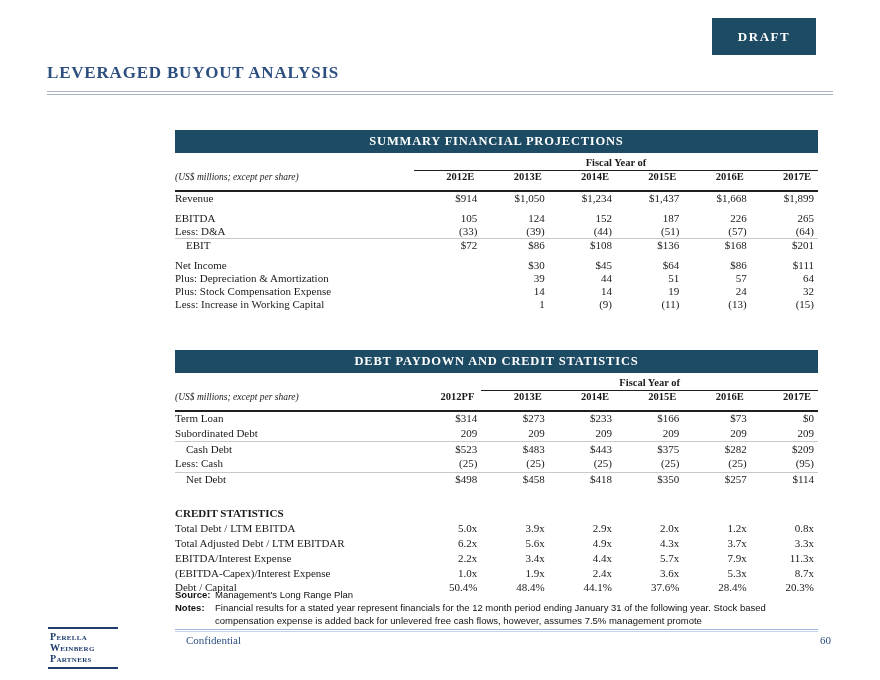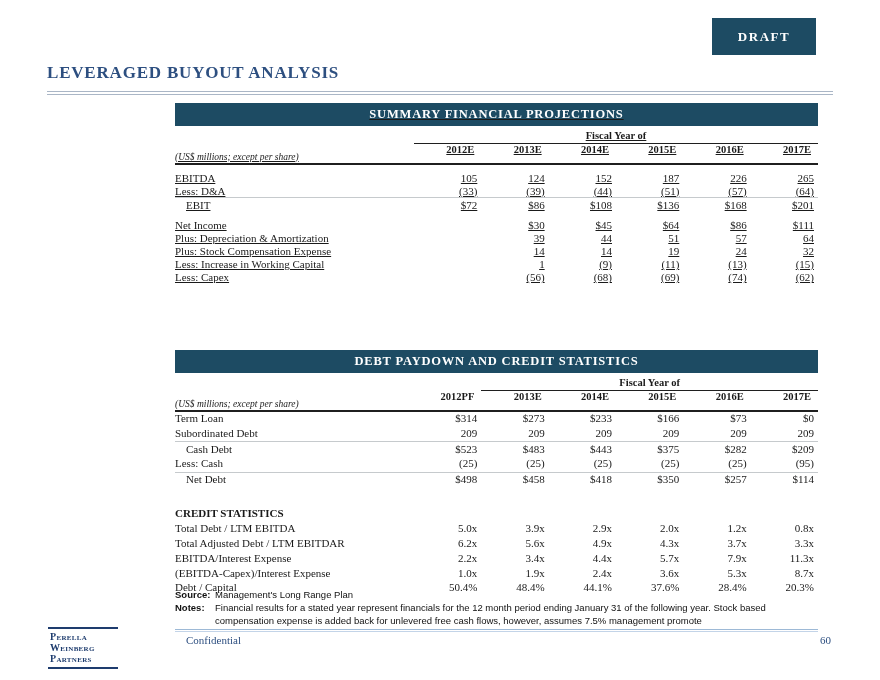--- a/index.html
+++ b/index.html
@@ -29,21 +29,21 @@
   }
   .title-rule {
     position: absolute; left: 47px; top: 91px;
     width: 786px; height: 4px;
     border-top: 1px solid #aab6c6;
     border-bottom: 1px solid #aab6c6;
   }
 
   
   .tbl-section { position: absolute; left: 175px; width: 643px; }
-  #table1-section { top: 103px; text-decoration: underline; }
+  #table1-section { top: 130px; }
   #table2-section { top: 350px; }
 
   .tbl-bar {
     height: 23px; background: #1d4b63;
     color: #ffffff; font-size: 12.5px; font-weight: bold;
     letter-spacing: 0.8px; text-align: center; line-height: 23px;
   }
   table.fin {
     width: 643px; table-layout: fixed; border-collapse: collapse;
     margin-top: 4px;
@@ -56,21 +56,21 @@
   .fy-span {
     text-align: center; font-weight: bold; font-size: 10.5px;
     border-bottom: 1px solid #1f1f1f;
   }
   .year-row td {
     border-bottom: 2px solid #1f1f1f;
     height: 14px; vertical-align: bottom;
   }
   .year-row td.units {
     font-style: italic; font-size: 9.5px; text-align: left;
-    font-weight: normal; padding-bottom: 1px;
+    font-weight: normal; padding-bottom: 8px;
   }
   .year-row td.yr {
     font-weight: bold; font-size: 10.5px; text-align: right;
     padding-right: 7px; padding-bottom: 8px;
   }
 
   table.fin tbody td { line-height: 12.2px; padding: 0.5px 4px 0.5px 0; }
   #table2-section table.fin tbody td { line-height: 13.8px; }
   table.fin tbody td.lbl { text-align: left; padding-left: 0; }
   table.fin tbody td.lbl.indent { padding-left: 11px; }
@@ -143,20 +143,29 @@
         <td class="units">(US$ millions; except per share)</td>
       <td class="yr">2012E</td>
           <td class="yr">2013E</td>
           <td class="yr">2014E</td>
           <td class="yr">2015E</td>
           <td class="yr">2016E</td>
           <td class="yr">2017E</td>
         </tr>
     </thead>
     <tbody>
+        <tr>
+          <td class="lbl">Revenue</td>
+          <td class="val">$914</td>
+          <td class="val">$1,050</td>
+          <td class="val">$1,234</td>
+          <td class="val">$1,437</td>
+          <td class="val">$1,668</td>
+          <td class="val">$1,899</td>
+        </tr>
         <tr class="gap">
           <td class="lbl">EBITDA</td>
           <td class="val">105</td>
           <td class="val">124</td>
           <td class="val">152</td>
           <td class="val">187</td>
           <td class="val">226</td>
           <td class="val">265</td>
         </tr>
         <tr>
@@ -205,29 +214,20 @@
           <td class="val">32</td>
         </tr>
         <tr>
           <td class="lbl">Less: Increase in Working Capital</td>
           <td class="val"></td>
           <td class="val">1</td>
           <td class="val">(9)</td>
           <td class="val">(11)</td>
           <td class="val">(13)</td>
           <td class="val">(15)</td>
-        </tr>
-        <tr>
-          <td class="lbl">Less: Capex</td>
-          <td class="val"></td>
-          <td class="val">(56)</td>
-          <td class="val">(68)</td>
-          <td class="val">(69)</td>
-          <td class="val">(74)</td>
-          <td class="val">(62)</td>
         </tr>
       </tbody>
   </table>
 </section>
 
 <section class="tbl-section" id="table2-section">
   <div class="tbl-bar">DEBT PAYDOWN AND CREDIT STATISTICS</div>
   <table class="fin">
     <colgroup>
         <col class="lblcol">

